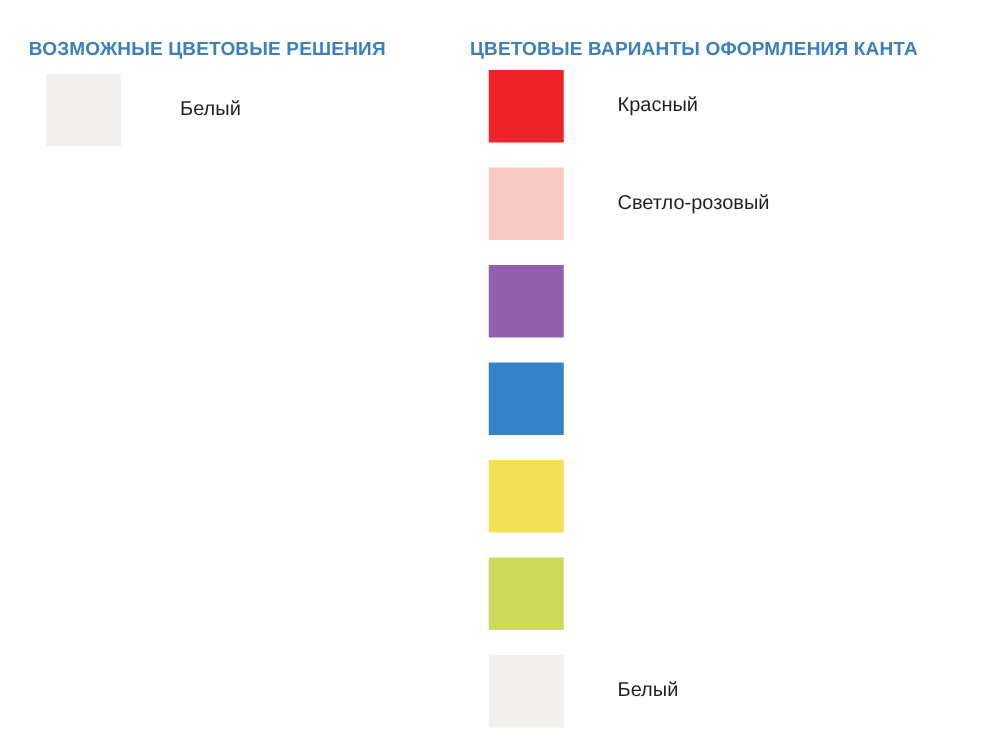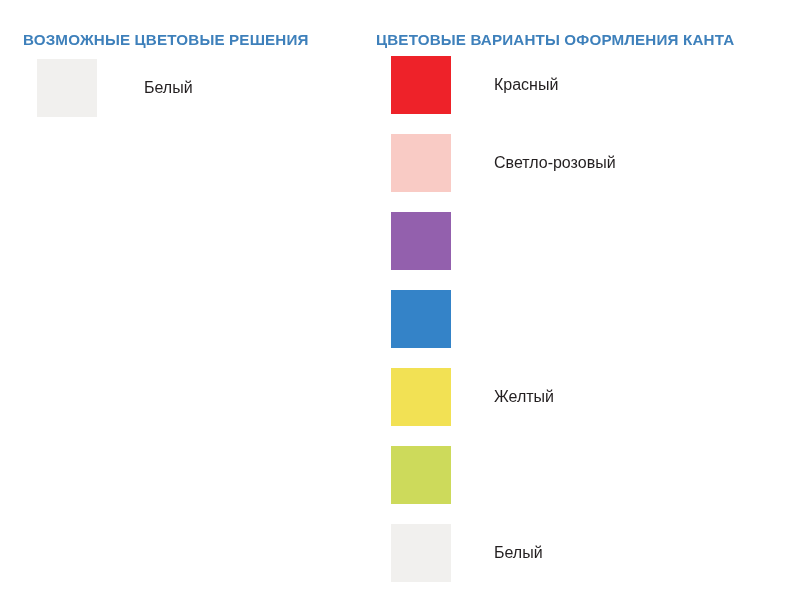--- a/index.html
+++ b/index.html
@@ -113,21 +113,20 @@
           <span class="swatch-label">Светло-розовый</span>
         </li>
         <li class="swatch-row" style="top: 212px;">
           <span class="swatch-chip" style="background: rgb(147, 96, 173);"></span>
         </li>
         <li class="swatch-row" style="top: 290px;">
           <span class="swatch-chip" style="background: rgb(52, 131, 200);"></span>
         </li>
         <li class="swatch-row" style="top: 368px;">
           <span class="swatch-chip" style="background: rgb(242, 225, 84);"></span>
-          <span class="swatch-label">Желтый</span>
         </li>
         <li class="swatch-row" style="top: 446px;">
           <span class="swatch-chip" style="background: rgb(205, 218, 91);"></span>
         </li>
         <li class="swatch-row" style="top: 524px;">
           <span class="swatch-chip" style="background: rgb(241, 240, 238);"></span>
           <span class="swatch-label">Белый</span>
         </li>
       </ul>
   </section>

